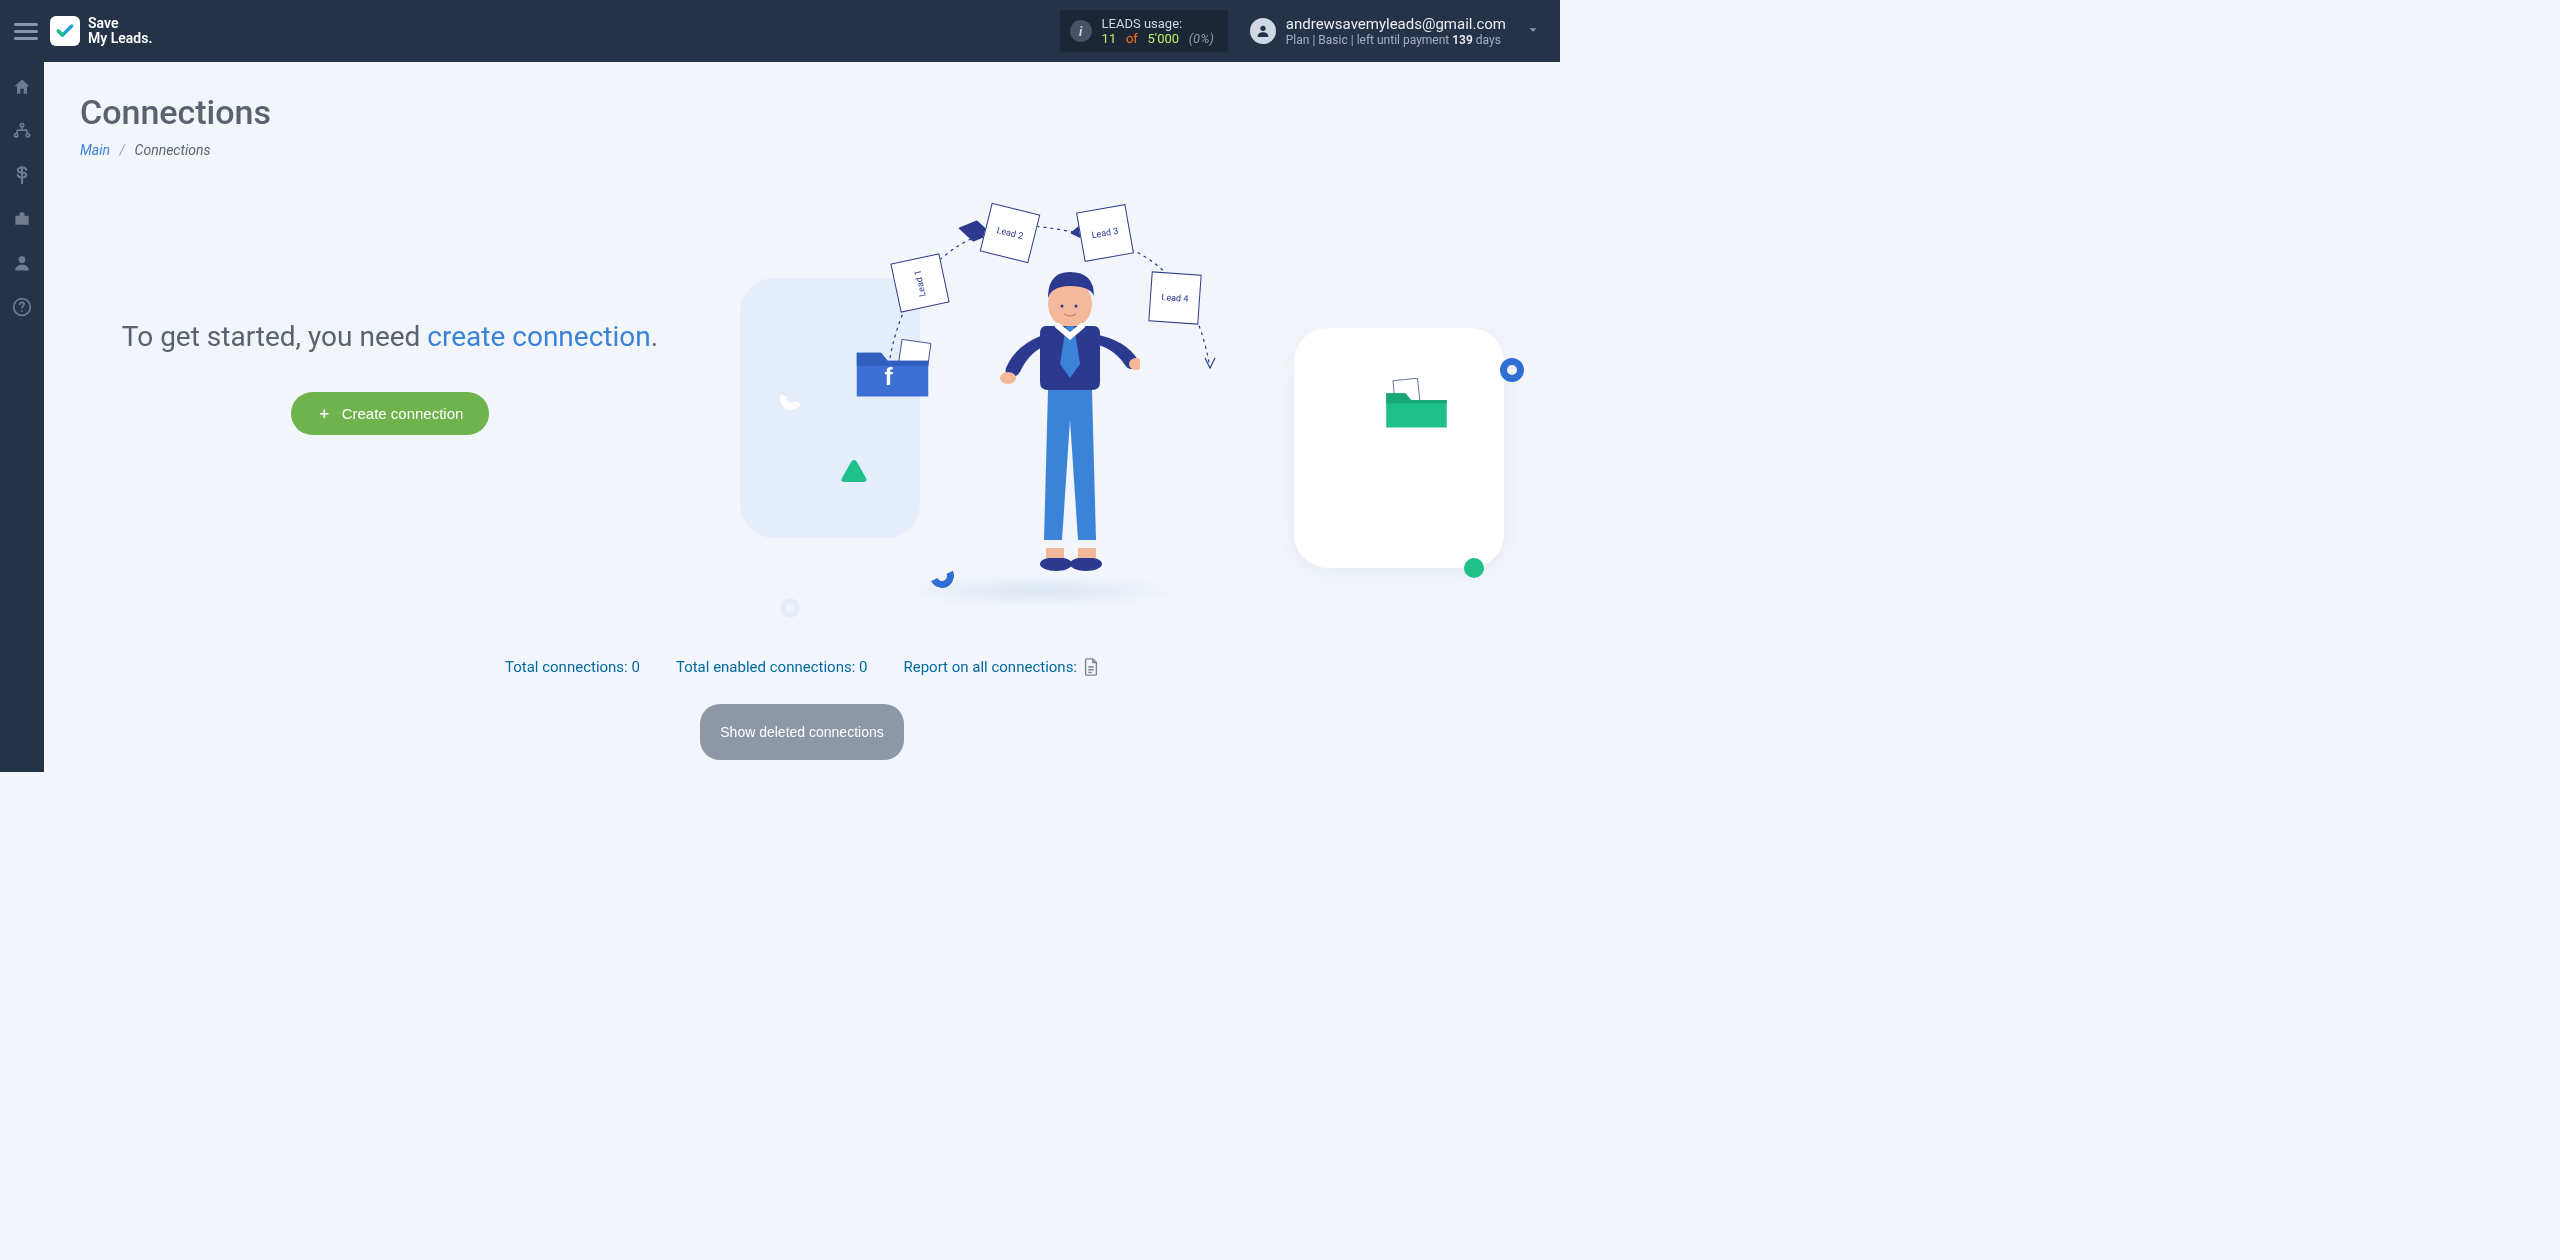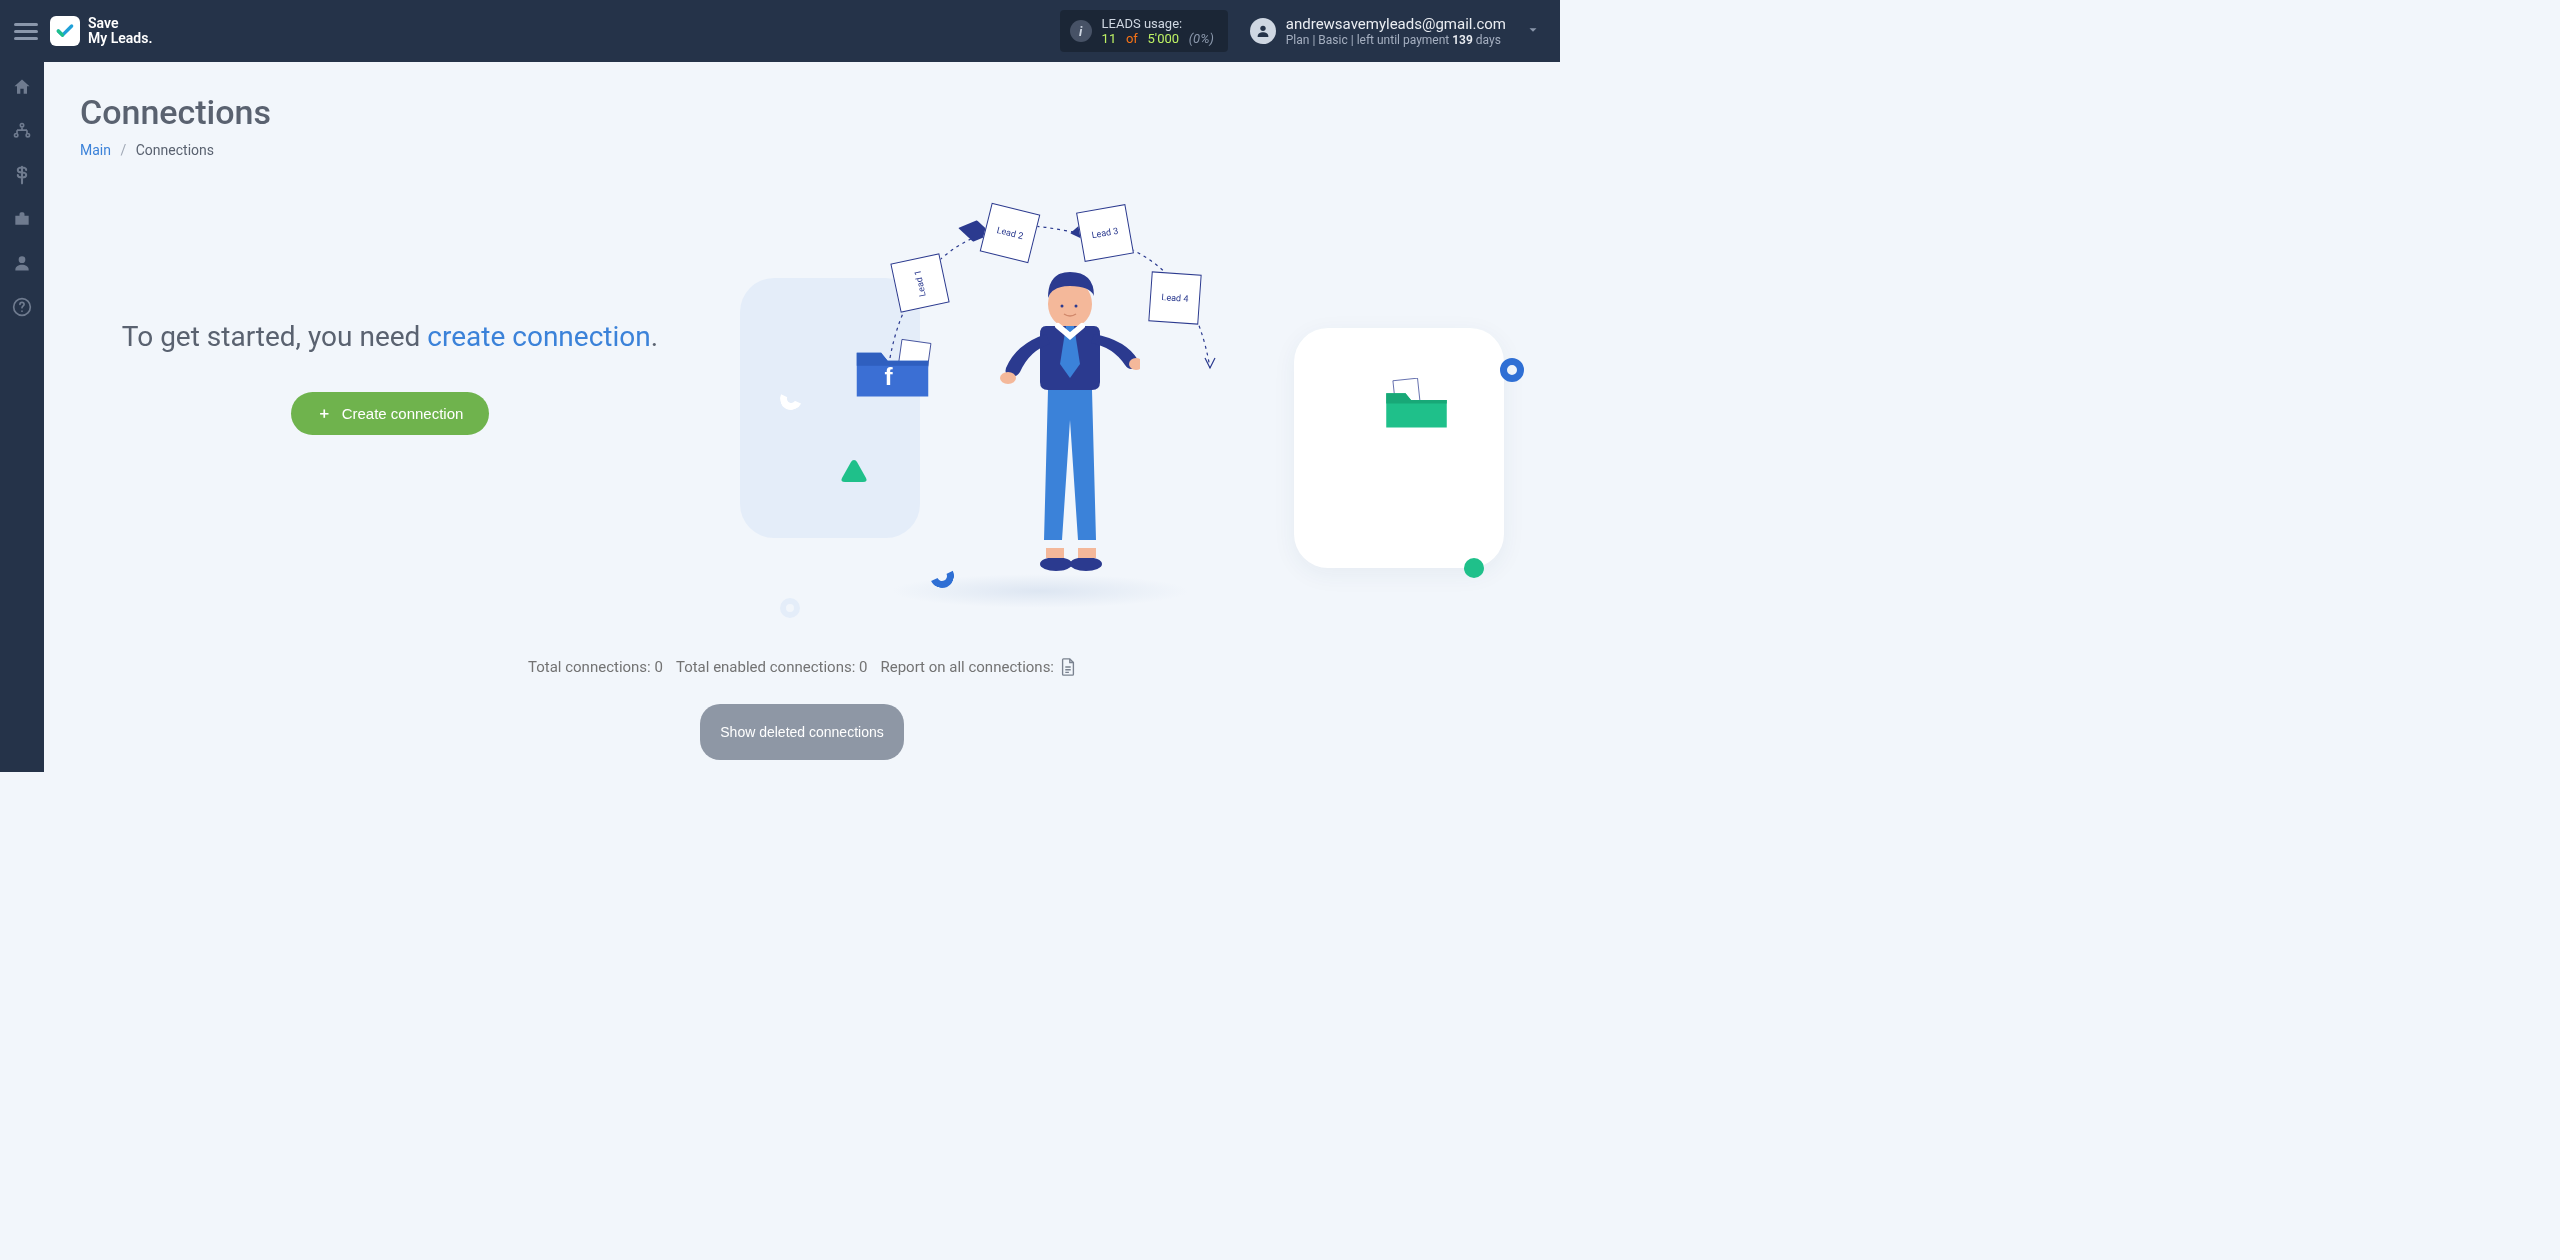--- a/index.html
+++ b/index.html
@@ -65,21 +65,21 @@
 .sidebar .nav-item svg { width:20px; height:20px; fill:#6f7b8f; }
 
 .main {
   flex:1;
   background:#f2f6fb;
   padding: 30px 36px;
   overflow:auto;
   position:relative;
 }
 .page-title { font-size:34px; font-weight:500; color:#5a6270; margin-bottom:10px; }
-.breadcrumb { font-size:14px; color:#5a6270; }
+.breadcrumb { font-size:14px; color:#5a6270;font-style:italic; }
 .breadcrumb a { color:#3b82d9; text-decoration:none; }
 .breadcrumb .sep { color:#a0a8b5; margin:0 6px; }
 
 .hero {
   display:flex; align-items:flex-start; gap:40px; margin-top:40px;
 }
 .hero-left {
   flex:0 0 620px;
   text-align:center;
   padding-top:120px;
@@ -97,23 +97,23 @@
   cursor:pointer;
   display:inline-flex; align-items:center; gap:10px;
 }
 .create-btn .plus { font-weight:bold; font-size:15px; }
 
 .hero-right { flex:1; position:relative; height:420px; }
 
 .stats-row {
   text-align:center;
   font-size:15px;
-  color:#737373;
+  color:#0369a1;
   margin-top:40px;
-  display:flex; gap:13px; justify-content:center; align-items:center;
+  display:flex; gap:36px; justify-content:center; align-items:center;
 }
 .stats-row .doc-icn { display:inline-flex; width:16px; height:18px; }
 .stats-row .doc-icn svg { width:16px; height:18px; fill:none; stroke:#7a828f; stroke-width:1.5; }
 
 .deleted-btn {
   display:block;
   margin:28px auto 0;
   background:#8e97a5;
   color:#fff;
   border:none;

